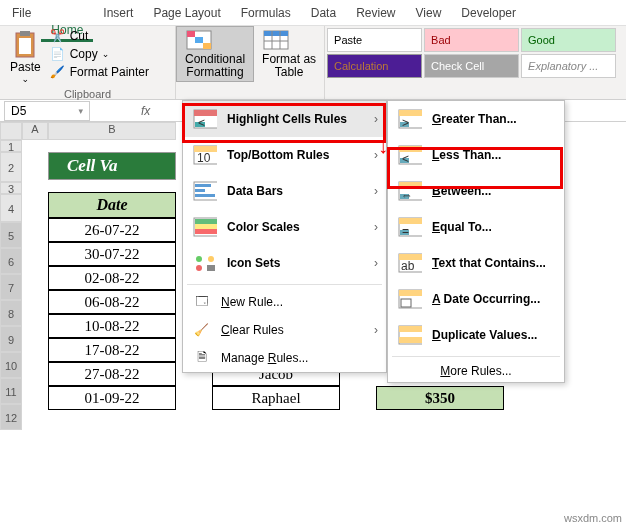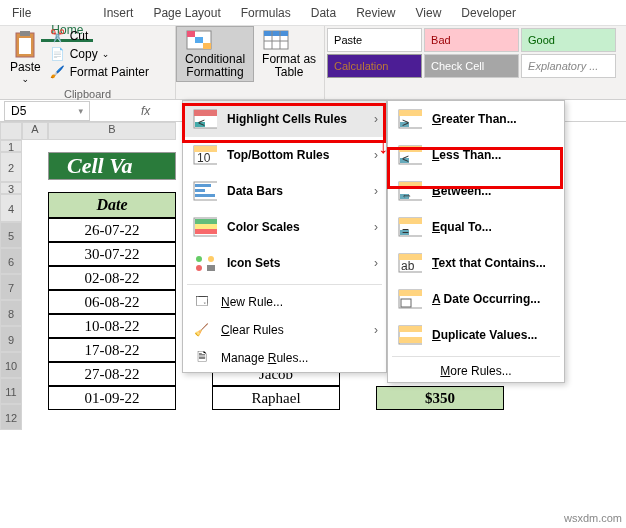--- a/index.html
+++ b/index.html
@@ -43,21 +43,21 @@
 
 .sheet { position: relative; }
 .colheads { display: flex; margin-left: 22px; }
 .colhead { border: 1px solid #d4d4d4; background: #e6e6e6; text-align: center; font-size: 11px; color: #555; }
 .rowheads { position: absolute; top: 18px; left: 0; }
 .rowhead { width: 22px; height: 22px; border: 1px solid #d4d4d4; background: #e6e6e6; text-align: center; font-size: 11px; color: #555; line-height: 22px; }
 .selall { width: 22px; height: 18px; border: 1px solid #d4d4d4; background: #e6e6e6; position: absolute; top: 0; left: 0; }
 .gridwrap { margin-left: 22px; margin-top: 0; }
 
 
-.banner { background: #2a7b3b; color: #fff; font-style: italic; font-weight: bold; height: 28px; display: flex; align-items: center; padding-left: 18px; font-size: 22px; font-family: Georgia, serif; border: 1px solid #999; }
+.banner { background: #2a7b3b; color: #fff; font-style: italic; font-weight: bold; height: 28px; display: flex; align-items: center; padding-left: 18px; font-size: 17px; font-family: Georgia, serif; border: 1px solid #999; }
 .th { background: #c5e0b3; text-align: center; font-style: italic; font-weight: bold; font-family: Georgia, serif; font-size: 16px; border: 1px solid #000; height: 26px; line-height: 24px; }
 .td { border: 1px solid #000; text-align: center; font-family: Georgia, serif; font-size: 15px; height: 24px; line-height: 22px; background: #fff; }
 
 
 .menu { position: absolute; background: #fff; border: 1px solid #bfbfbf; box-shadow: 2px 2px 6px rgba(0,0,0,.2); z-index: 100; }
 .menu-item { display: flex; align-items: center; gap: 10px; padding: 8px 10px; position: relative; font-size: 12px; }
 .menu-item .chev { position: absolute; right: 8px; color: #666; }
 .menu-item.hl { background: #e8e8e8; }
 .menu-sep { height: 1px; background: #e0e0e0; margin: 3px 4px; }
 .menu-icon { width: 24px; height: 20px; display: flex; align-items: center; justify-content: center; }

